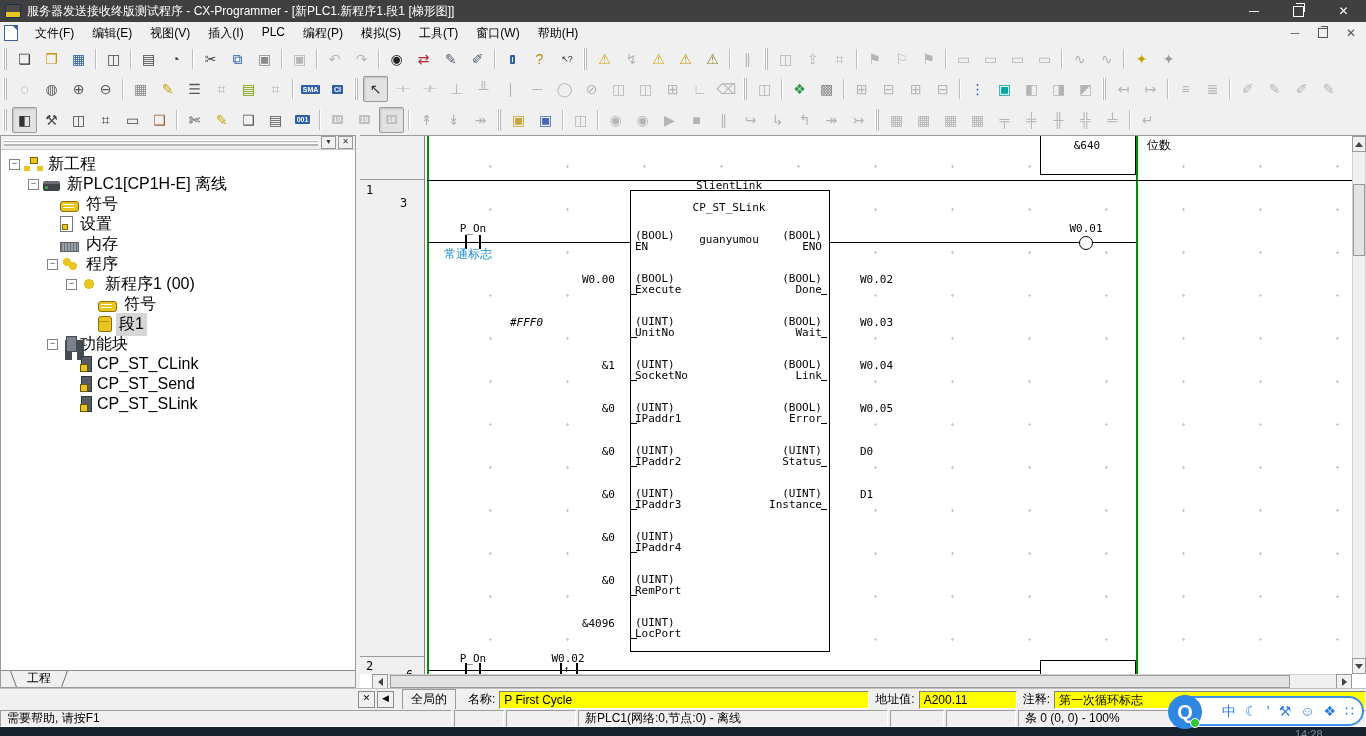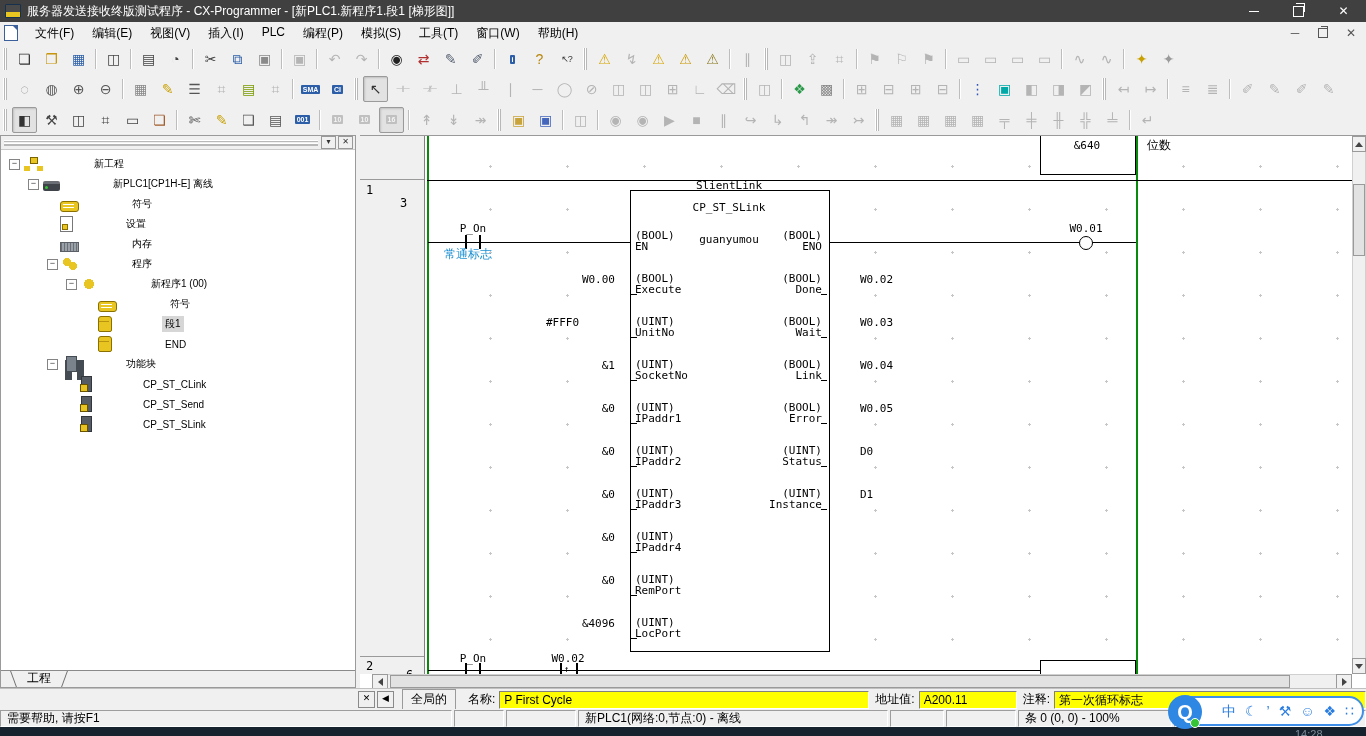--- a/index.html
+++ b/index.html
@@ -41,21 +41,21 @@
          background:linear-gradient(90deg,#fff 0 1px,#b8b8b8 1px 2px,transparent 2px 2.5px,#fff 2.5px 3.5px,#b8b8b8 3.5px 4px);}
   
   .main{position:absolute;left:0;top:135px;width:1366px;height:553px;display:flex;}
   .leftpanel{width:356px;height:553px;background:#fff;border:1px solid #9a9a9a;box-sizing:border-box;display:flex;flex-direction:column;}
   .lp-head{height:13px;background:#f0f0f0;border-bottom:1px solid #c9c9c9;display:flex;align-items:center;}
   .lp-grip{flex:1;height:6px;margin:0 3px;background:linear-gradient(180deg,#fff 0 1px,#b8b8b8 1px 2px,transparent 2px 3px,#fff 3px 4px,#b8b8b8 4px 5px);}
   .lp-btn{width:13px;height:11px;border:1px solid #999;background:#f0f0f0;font-size:8px;line-height:9px;text-align:center;color:#333;margin-right:2px;flex:none;}
   .tree{flex:1;overflow:hidden;padding-top:4px;}
   .trow{height:20px;display:flex;align-items:center;white-space:nowrap;}
   .texp{width:9px;height:9px;border:1px solid #848484;background:#fff;font-size:9px;line-height:7px;text-align:center;color:#333;margin-right:4px;flex:none;}
-  .tlabel{padding:1px 3px;font-size:10px;margin-left:46px;}
+  .tlabel{padding:1px 3px;font-size:16px;}
   .trow.sel .tlabel{background:#d6d6d6;}
   .ti{width:17px;height:14px;display:inline-block;margin-right:4px;position:relative;flex:none;}
   .ti-project::before{content:"";position:absolute;left:6px;top:0;width:6px;height:5px;background:#e8c520;border:1px solid #7a6400;
       box-shadow:-7px 8px 0 -1px #e8c520,6px 8px 0 -1px #e8c520;}
   .ti-plc{background:linear-gradient(180deg,#6a6f76 0 30%,#3f444b 30% 100%);border-radius:2px;height:10px;top:2px;}
   .ti-plc::after{content:"";position:absolute;left:2px;bottom:2px;width:3px;height:3px;background:#35c435;border-radius:50%;}
   .ti-symbols{background:#e8c520;border:1px solid #8a7000;border-radius:3px;height:9px;top:2px;
       background-image:linear-gradient(#fff 0 0),linear-gradient(#fff 0 0);background-size:11px 1px,11px 1px;background-position:2px 2px,2px 5px;background-repeat:no-repeat;}
   .ti-settings{width:11px;background:#fff;border:1px solid #777;}
   .ti-settings::after{content:"";position:absolute;left:1px;bottom:1px;width:4px;height:4px;background:#e8c520;border:1px solid #8a7000;}
@@ -624,25 +624,20 @@
           <div class="trow" style="padding-left: 84px;">
             <div style="width: 13px; flex: 0 0 auto;"></div>
             <span class="ti ti-symbols"></span>
             <span class="tlabel">符号</span>
           </div>
           <div class="trow sel" style="padding-left: 84px;">
             <div style="width: 13px; flex: 0 0 auto;"></div>
             <span class="ti ti-section"></span>
             <span class="tlabel">段1</span>
           </div>
-          <div class="trow" style="padding-left: 84px;">
-            <div style="width: 13px; flex: 0 0 auto;"></div>
-            <span class="ti ti-section"></span>
-            <span class="tlabel">END</span>
-          </div>
           <div class="trow" style="padding-left: 46px;">
             <div class="texp">−</div>
             <span class="ti ti-fb"></span>
             <span class="tlabel">功能块</span>
           </div>
           <div class="trow" style="padding-left: 65px;">
             <div style="width: 13px; flex: 0 0 auto;"></div>
             <span class="ti ti-fb-locked"></span>
             <span class="tlabel">CP_ST_CLink</span>
           </div>
@@ -697,21 +692,21 @@
       <div id="fb-params">
           <div class="lf" style="left: 275px; top: 94px;">(BOOL)
 EN</div>
           <div class="lf" style="left: 275px; top: 137px;">(BOOL)
 Execute</div>
           <div class="hl" style="left: 271px; top: 158px; width: 6px;"></div>
           <div class="lf" style="left: 150px; top: 138px; width: 105px; text-align: right;">W0.00</div>
           <div class="lf" style="left: 275px; top: 180px;">(UINT)
 UnitNo</div>
           <div class="hl" style="left: 271px; top: 201px; width: 6px;"></div>
-          <div class="lf" style="left: 150px; top: 181px; width: 105px; text-align: center;">#FFF0</div>
+          <div class="lf" style="left: 150px; top: 181px; width: 105px; text-align: left; font-style: italic;">#FFF0</div>
           <div class="lf" style="left: 275px; top: 223px;">(UINT)
 SocketNo</div>
           <div class="hl" style="left: 271px; top: 244px; width: 6px;"></div>
           <div class="lf" style="left: 150px; top: 224px; width: 105px; text-align: right;">&amp;1</div>
           <div class="lf" style="left: 275px; top: 266px;">(UINT)
 IPaddr1</div>
           <div class="hl" style="left: 271px; top: 287px; width: 6px;"></div>
           <div class="lf" style="left: 150px; top: 267px; width: 105px; text-align: right;">&amp;0</div>
           <div class="lf" style="left: 275px; top: 309px;">(UINT)
 IPaddr2</div>

